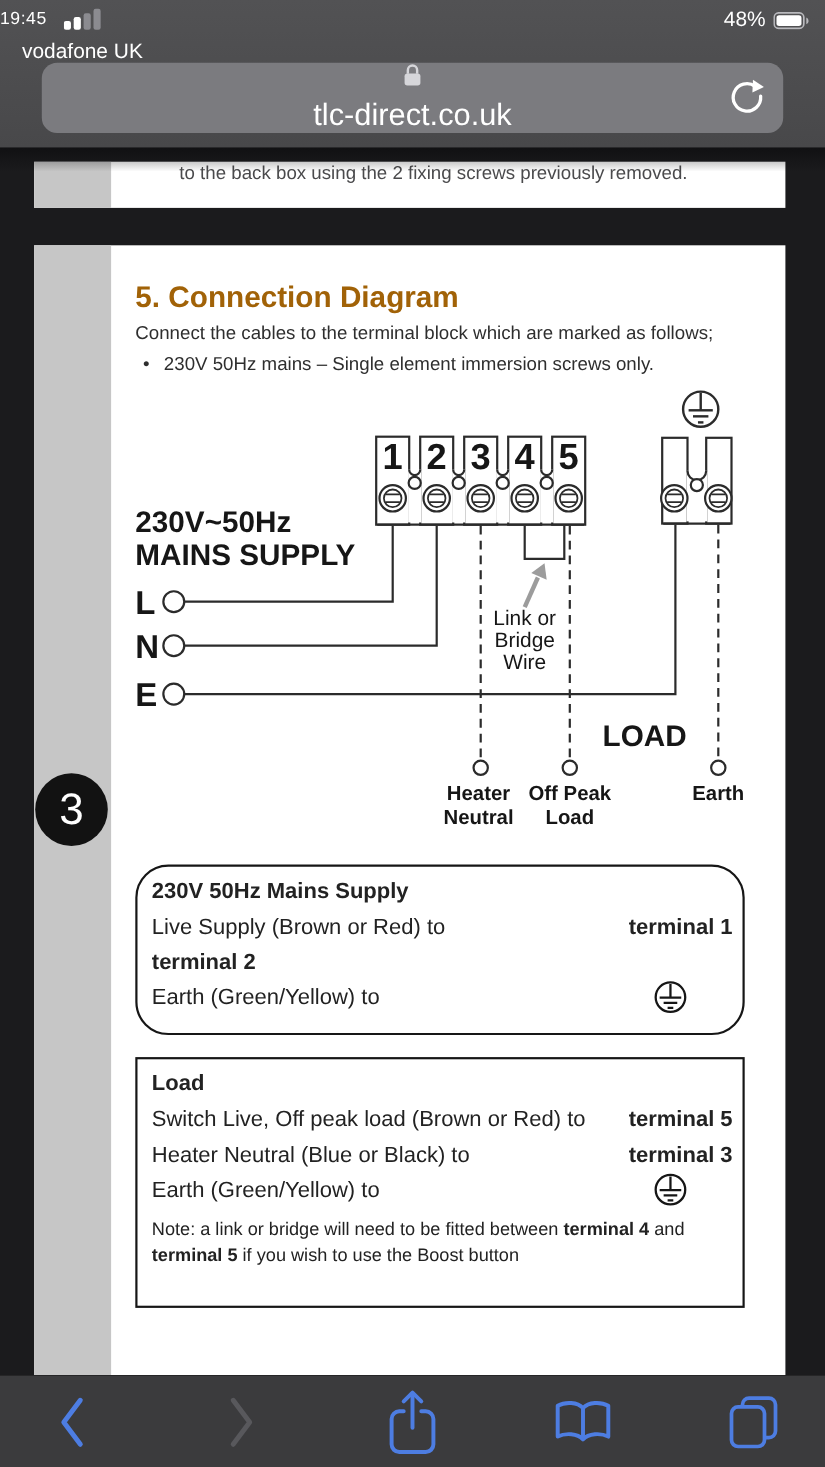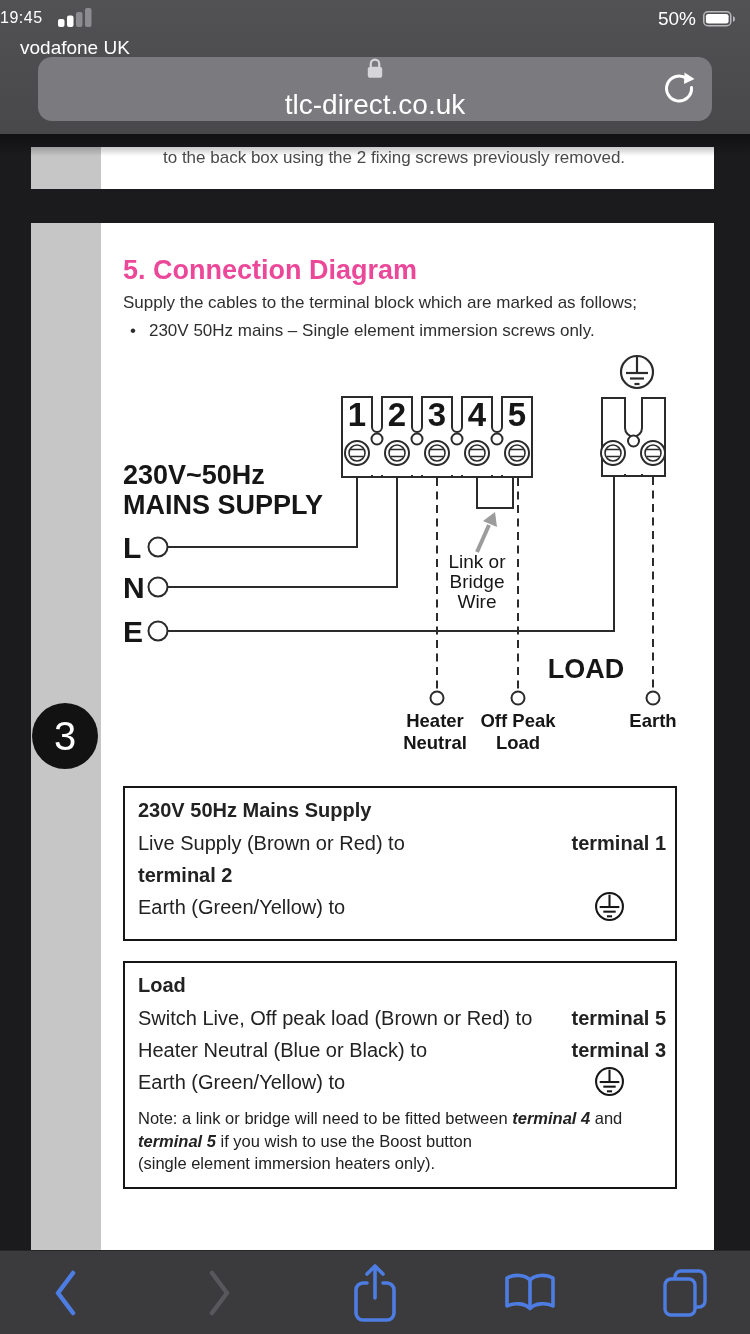--- a/index.html
+++ b/index.html
@@ -58,21 +58,21 @@
 
   .page-badge {
     position:absolute; left:1px; top:480px; width:66px; height:66px;
     background:#121212; border-radius:50%; color:#fff;
     display:flex; align-items:center; justify-content:center;
     font-size:40px;
   }
 
   .doc-heading {
     position:absolute; left:92px; top:33px;
-    font-size:27px; font-weight:700; color:#ec4899; line-height:1.1;
+    font-size:27px; font-weight:700; color:#a16207; line-height:1.1;
   }
   .doc-intro {
     position:absolute; left:92px; top:70px;
     font-size:17px; color:#2e2e2e;
   }
   .doc-bullet {
     position:absolute; left:99px; top:98px; display:flex; gap:13px;
     font-size:17px; color:#2e2e2e;
   }
 
@@ -83,48 +83,48 @@
   .d-num  { font-size:33px; font-weight:700; text-anchor:middle; }
   .d-mid  { font-size:19px; text-anchor:middle; }
   .d-load { font-size:27px; font-weight:700; text-anchor:middle; }
   .d-lbl  { font-size:18.5px; font-weight:700; text-anchor:middle; }
 
   .infobox {
     position:absolute; left:92px; width:554px;
     border:2.5px solid #161616; box-sizing:border-box; background:#fff;
     padding:8px 9px 0 13px; color:#222;
   }
-  .box1 { top:563px; height:155px; }
+  .box1 { top:563px; height:155px;border-radius:30px; }
   .box2 { top:738px; height:228px; }
   .box-title { font-size:20px; font-weight:700; margin:3px 0 5px; }
   .box-row { display:flex; justify-content:space-between; font-size:20px; line-height:32px; height:32px; }
   .box-row .val { font-weight:700; }
   .earth-sym { margin-right:41px; display:block; }
   .box-note { margin-top:9px; font-size:16.5px; line-height:22.5px; width:487px; color:#222; }
-  .box-note b { font-weight:700;font-style:italic; }
+  .box-note b { font-weight:700; }
 </style>
 </head>
 <body>
 
 <div class="screen">
 
   <div class="page page1">
     <div class="gutter"></div>
     <div class="page1-line">to the back box using the 2 fixing screws previously removed.</div>
   </div>
 
   <div class="page page2">
     <div class="gutter"></div>
 
     <div class="page-badge">
       <span>3</span>
     </div>
 
     <div class="doc-heading">5. Connection Diagram</div>
-    <div class="doc-intro">Supply the cables to the terminal block which are marked as follows;</div>
+    <div class="doc-intro">Connect the cables to the terminal block which are marked as follows;</div>
     <div class="doc-bullet">
       <span>•</span>
       <span>230V 50Hz mains – Single element immersion screws only.</span>
     </div>
 
     <svg class="diagram" viewBox="110 350 580 410">
 
       <g stroke="#2b2b2b" stroke-width="2" fill="#fff">
         <rect x="342" y="397" width="30" height="80"></rect>
         <rect x="382" y="397" width="30" height="80"></rect>
@@ -287,21 +287,20 @@
             <circle cx="15" cy="15" r="13"></circle>
             <line x1="15" y1="3.5" x2="15" y2="15.5"></line>
             <line x1="5.5" y1="15.5" x2="24.5" y2="15.5"></line>
             <line x1="9" y1="20" x2="21" y2="20"></line>
             <line x1="12.5" y1="24.5" x2="17.5" y2="24.5"></line>
           </g>
         </svg>
       </div>
       <div class="box-note">
         <span>Note: a link or bridge will need to be fitted between </span><b>terminal 4</b><span> and </span><b>terminal 5</b><span> if you wish to use the Boost button</span>
-        <div>(single element immersion heaters only).</div>
       </div>
     </div>
   </div>
 
   <div class="chrome-shadow"></div>
 
   <div class="chrome-top">
     <div class="statusbar">
       <div class="sb-left">
         <svg width="34" height="22" viewBox="0 0 34 22">
@@ -312,21 +311,21 @@
         </svg>
         <span class="carrier">vodafone UK</span>
         <svg width="26" height="20" viewBox="0 0 26 20">
           <path d="M2 8.5 Q13 -0.5 24 8.5" stroke="#909094" stroke-width="2.8" fill="none" stroke-linecap="round"></path>
           <path d="M6.5 12.5 Q13 7 19.5 12.5" stroke="#909094" stroke-width="2.8" fill="none" stroke-linecap="round"></path>
           <circle cx="13" cy="16.8" r="2.7" fill="#fff"></circle>
         </svg>
       </div>
       <div class="sb-time">19:45</div>
       <div class="sb-right">
-        <span class="battery-pct">50%</span>
+        <span class="battery-pct">48%</span>
         <svg width="33" height="16" viewBox="0 0 33 16">
           <rect x="0.75" y="0.75" width="27" height="14" rx="4" stroke="#b9b9bd" stroke-width="1.5" fill="none"></rect>
           <rect x="2.9" y="2.9" width="22.7" height="9.7" rx="2.4" fill="#fff"></rect>
           <path d="M30 5 a3.2 3.2 0 0 1 0 6 Z" fill="#b9b9bd"></path>
         </svg>
       </div>
     </div>
     <div class="url-pill">
       <svg width="20" height="26" viewBox="0 0 20 26">
         <path d="M5 12 V8 a5 5 0 0 1 10 0 v4" stroke="#d6d6da" stroke-width="2.6" fill="none"></path>

